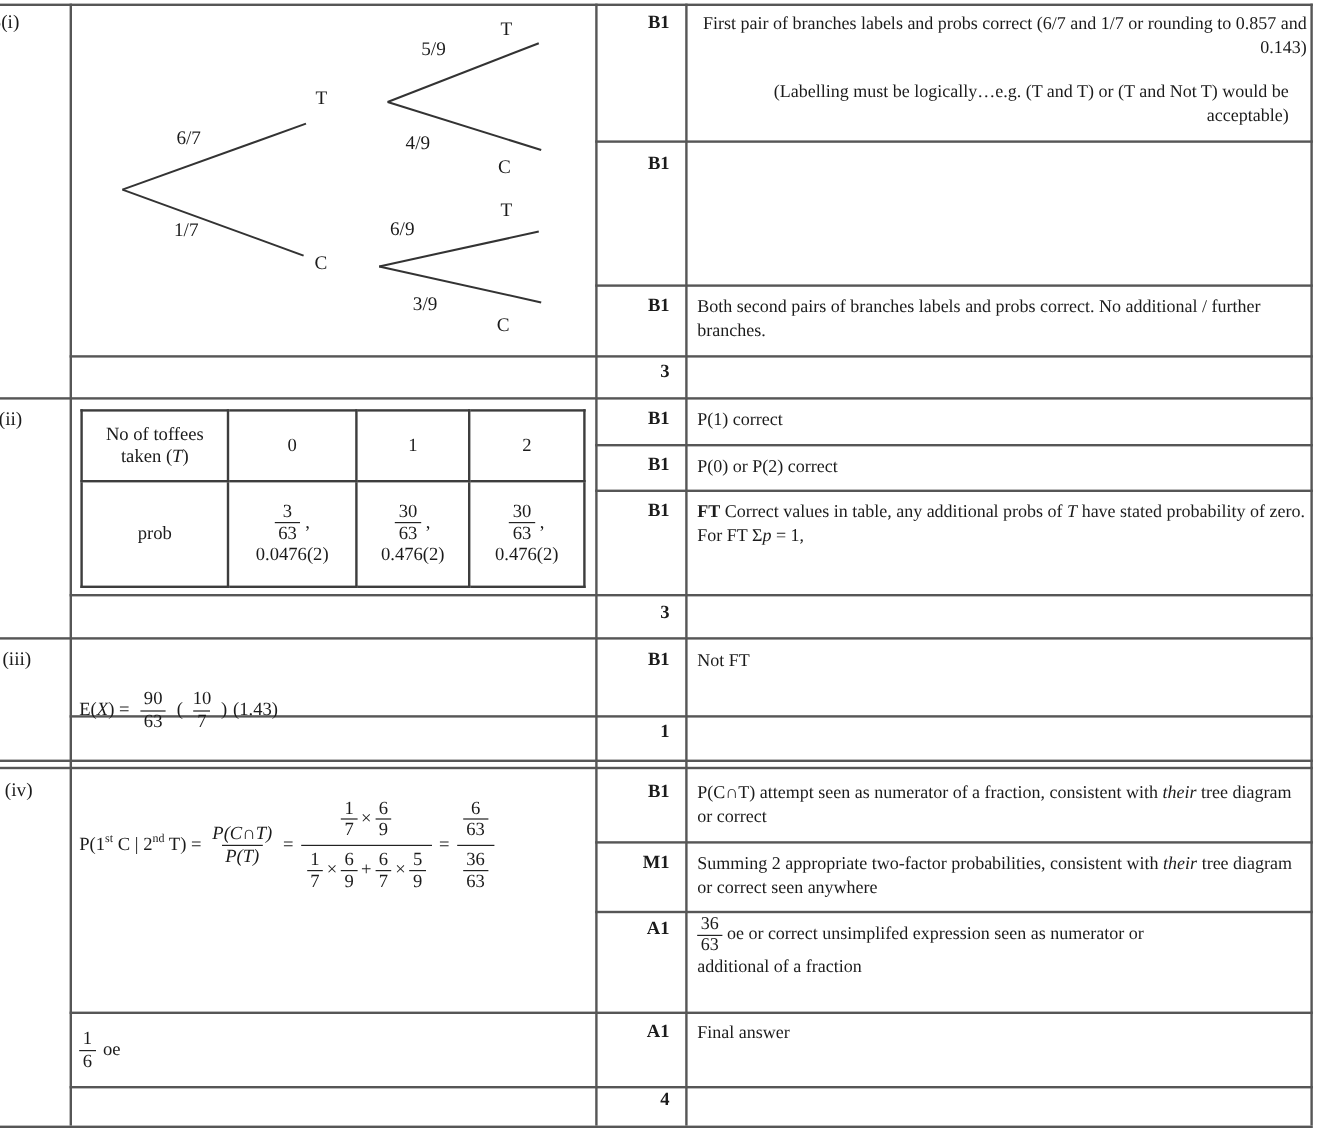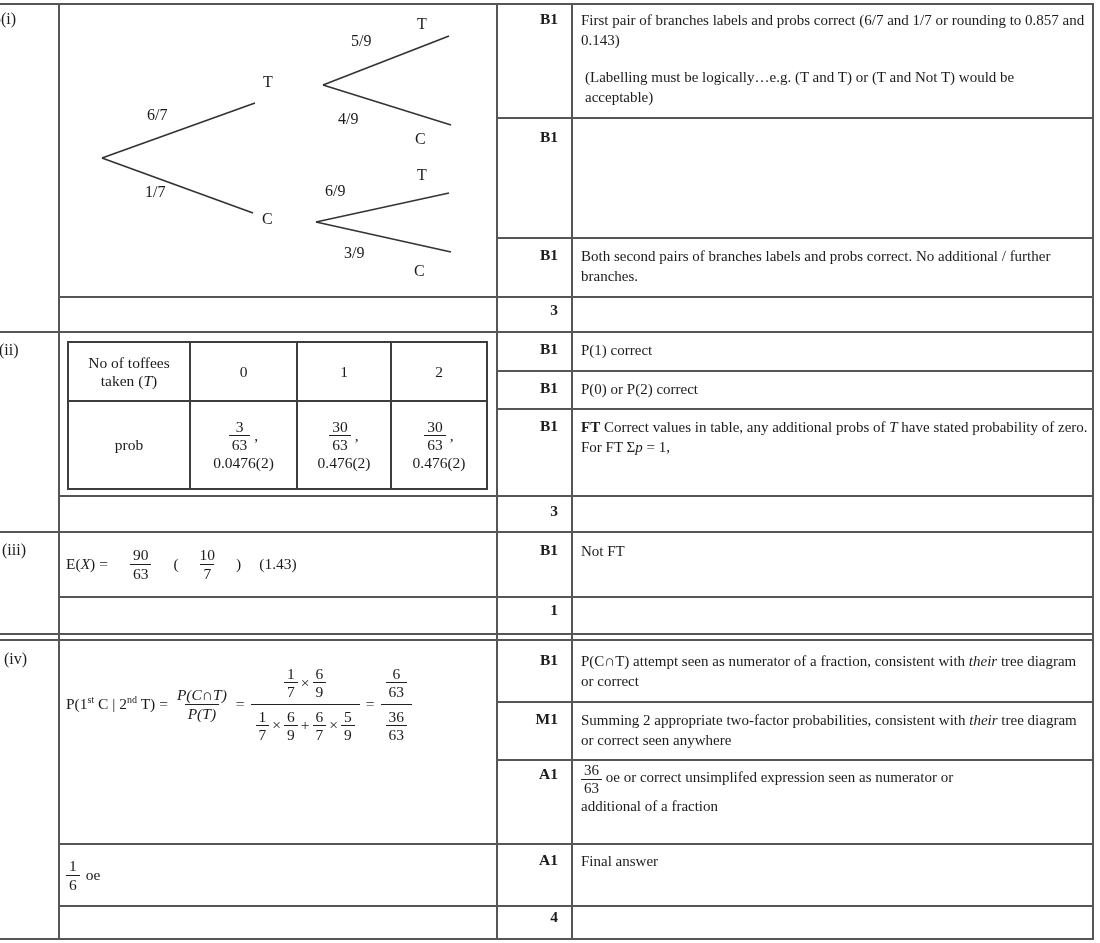--- a/index.html
+++ b/index.html
@@ -3,22 +3,22 @@
 <meta charset="utf-8">
 <style>
   html,body{margin:0;padding:0;background:#fff;}
   .page{position:relative;width:1100px;height:943px;background:#ffffff;overflow:hidden;
         font-family:"Liberation Serif",serif;color:#1b1b1b;font-size:15px;}
   .vline{position:absolute;width:2px;background:#565656;}
   .hline{position:absolute;height:2px;background:#565656;}
   .qlabel{position:absolute;font-size:16px;}
   .code{position:absolute;left:497px;width:61px;text-align:right;font-weight:bold;font-size:15.5px;}
   .desc{position:absolute;left:581px;width:508px;line-height:20px;font-size:15px;}
-  .desc p{margin:0 0 17px 0;}
-  .desc p:last-child{margin:4px;}
+  .desc p{margin:0 0 17px 0;text-align:right;}
+  .desc p:last-child{margin:15px;}
   i.var{font-style:italic;}
   b.kw{font-weight:bold;}
   sup{font-size:10px;margin-top:16px;}
   
   .fr{display:inline-flex;flex-direction:column;align-items:center;line-height:1.1;vertical-align:middle;}
   .fr .n{padding:0 3px;}
   .fr .d{border-top:1.4px solid #222;padding:0 3px;}
   .fr.it{font-style:italic;}
   .bigfr{display:inline-flex;flex-direction:column;align-items:center;vertical-align:middle;}
   .bigfr .bn{display:flex;align-items:center;gap:3px;padding:0 5px 3px 5px;}
@@ -138,21 +138,21 @@
                 </span>
                 <span>,</span>
               </span>
           <span>0.476(2)</span>
         </div>
       </td>
     </tr>
   </tbody>
     </table>
 
-  <div class="formula" style="left:66px;top:534px;height:60px;gap:18px">
+  <div class="formula" style="left:66px;top:562px;height:60px;gap:5px">
     <span><span>E(</span><i class="var">X</i><span>) =</span></span>
     <span class="fr" style="margin:0 4px">
         <span class="n">90</span>
         <span class="d">63</span>
       </span>
     <span>(</span>
     <span class="fr">
         <span class="n">10</span>
         <span class="d">7</span>
       </span>

